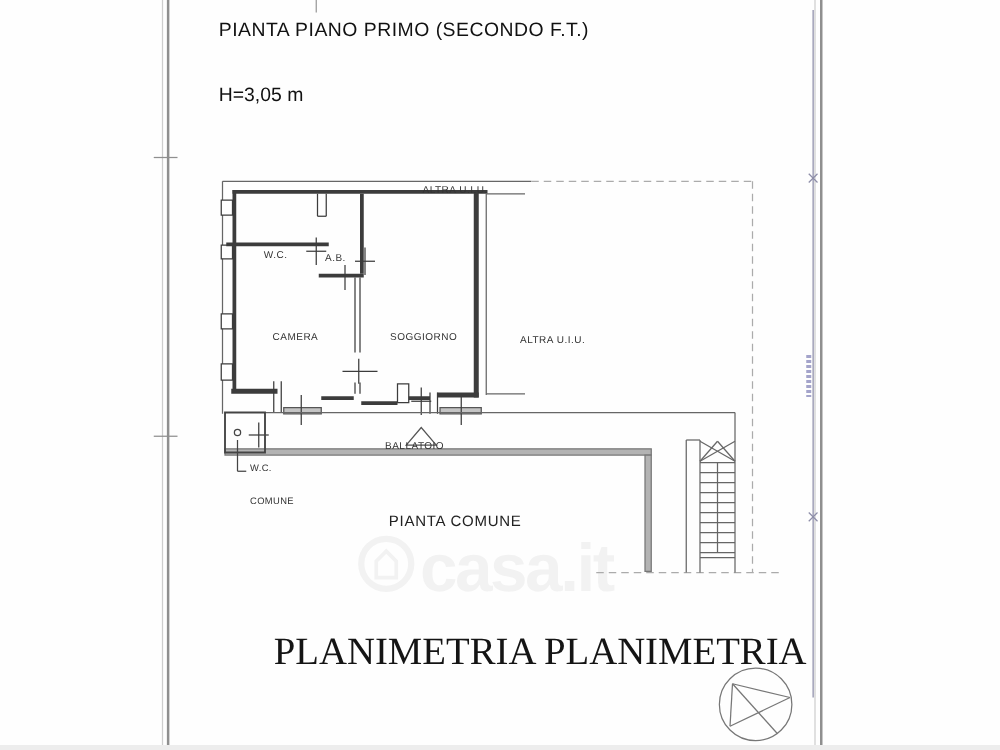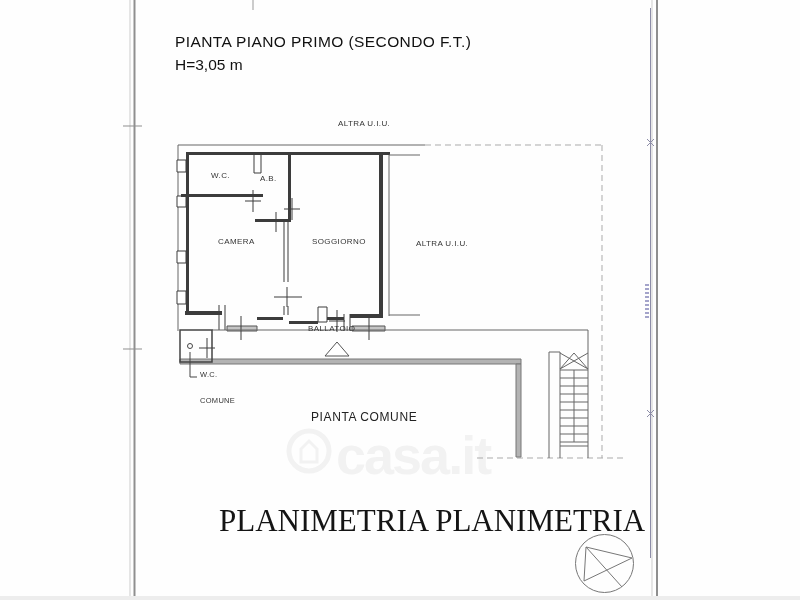--- a/index.html
+++ b/index.html
@@ -3,22 +3,22 @@
 <meta charset="utf-8">
 <style>
   html,body{margin:0;padding:0;background:#fff;}
   .canvas{
     position:relative;width:800px;height:600px;background:#fefefe;
     overflow:hidden;font-family:"Liberation Sans",sans-serif;color:#1f1f1f;
   }
   .abs{position:absolute;}
   .lbl{position:absolute;white-space:nowrap;color:#2a2a2a;}
   .title{font-size:15.5px;letter-spacing:.4px;color:#111;}
-  .hnote{font-size:15.5px;color:#111;}
-  .room{font-size:8px;letter-spacing:.4px;color:#333;}
+  .hnote{font-size:15.5px;color:#111;margin-top:12px;}
+  .room{font-size:8px;letter-spacing:.4px;color:#333;margin-top:28px;}
   .small{font-size:7.5px;letter-spacing:.3px;color:#333;line-height:10px;}
   .cortile{font-size:12px;letter-spacing:.6px;color:#222;}
   .footer{
     font-family:"Liberation Serif",serif;font-size:31px;letter-spacing:0px;
     color:#141414;white-space:nowrap;
   }
   .watermark-text{
     font-size:54px;font-weight:bold;letter-spacing:-2px;
     color:rgba(40,30,30,0.055);white-space:nowrap;
   }
@@ -173,21 +173,21 @@
 
     <g stroke="#777" fill="none" stroke-width="1">
       <circle cx="604.5" cy="563.5" r="29"></circle>
       <line x1="586" y1="547" x2="632" y2="558"></line>
       <line x1="586" y1="547" x2="584" y2="581"></line>
       <line x1="586" y1="547" x2="622" y2="587"></line>
       <line x1="584" y1="581" x2="632" y2="558"></line>
     </g>
   </svg>
 
-  <div class="lbl title" style="left:175px;top:33px;">PIANTA PIANO PRIMO (SECONDO F.T.)</div>
+  <div class="lbl title" style="left:175px;top:16px;">PIANTA PIANO PRIMO (SECONDO F.T.)</div>
   <div class="lbl hnote" style="left:175px;top:56px;">H=3,05 m</div>
 
   <div class="lbl room" style="left:338px;top:119px;font-size:8px;">ALTRA U.I.U.</div>
 
   <div class="lbl room" style="left:211px;top:171px;">W.C.</div>
   <div class="lbl room" style="left:260px;top:174px;">A.B.</div>
   <div class="lbl room" style="left:218px;top:237px;">CAMERA</div>
   <div class="lbl room" style="left:312px;top:237px;">SOGGIORNO</div>
   <div class="lbl room" style="left:416px;top:239px;">ALTRA U.I.U.</div>
   <div class="lbl room" style="left:268px;top:324px;padding-left:40px;">BALLATOIO</div>

